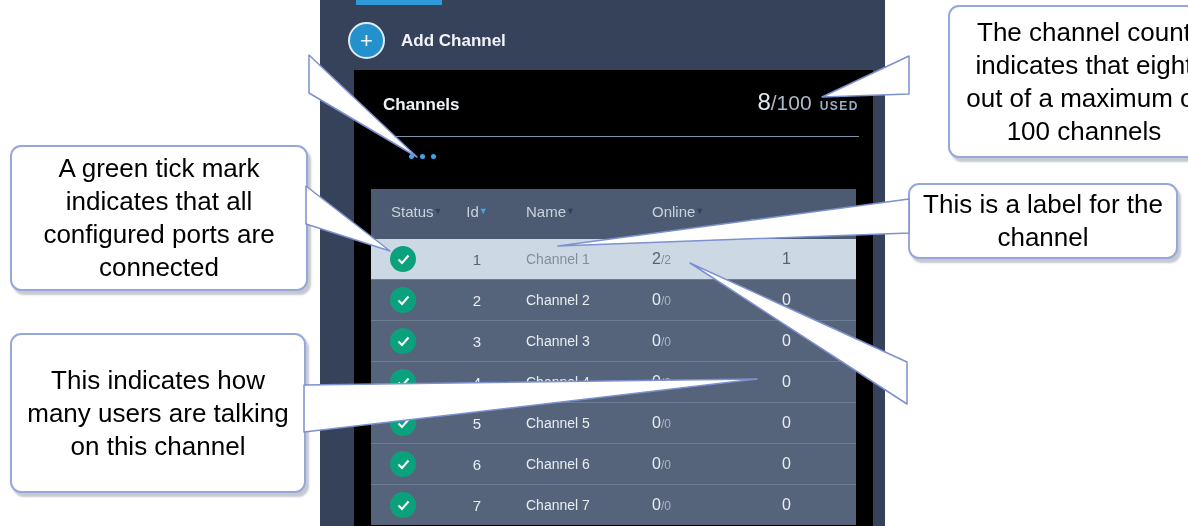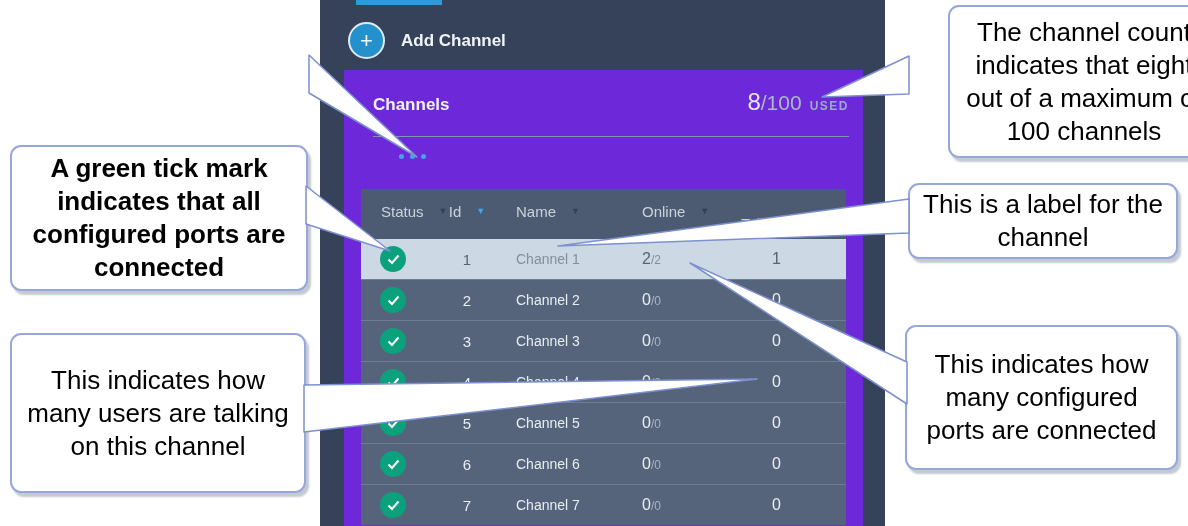--- a/index.html
+++ b/index.html
@@ -8,36 +8,36 @@
 
   
   .app{position:absolute;left:320px;top:0;width:565px;height:526px;background:#36425a;}
   .tab-indicator{position:absolute;left:36px;top:0;width:86px;height:5px;background:#2f9cd9;}
   .add-row{position:absolute;left:28px;top:22px;display:flex;align-items:center;gap:16px;cursor:pointer;}
   .plus-circle{width:33px;height:33px;border-radius:50%;background:#2491cc;border:2px solid #dfe9f1;
                display:flex;align-items:center;justify-content:center;color:#eef5fa;font-size:22px;
                font-weight:400;line-height:1;}
   .add-label{color:#f0f4f8;font-weight:bold;font-size:17px;}
 
-  .card{position:absolute;left:24px;top:70px;width:519px;height:456px;background:#6d28d9;}
+  .card{position:absolute;left:34px;top:70px;width:519px;height:456px;background:#000000;}
   .card-head{position:absolute;left:29px;right:14px;top:18px;display:flex;align-items:baseline;justify-content:space-between;}
   .card-title{color:#eef2f7;font-weight:bold;font-size:17px;}
   .usage{display:flex;align-items:baseline;}
   .usage-big{color:#e2e9f0;font-size:24px;}
   .usage-max{color:#aeb9c7;font-size:21px;}
   .usage-label{color:#9aadc2;font-size:12px;font-weight:bold;letter-spacing:1.5px;margin-left:8px;}
   .card-rule{position:absolute;left:29px;right:14px;top:66px;height:1px;background:#7e95ac;}
   .more-dots{position:absolute;left:55px;top:84px;display:flex;gap:6px;cursor:pointer;}
   .more-dots span{width:5px;height:5px;border-radius:50%;background:#41a5e8;}
 
   
   .table{position:absolute;left:17px;top:119px;width:485px;background:#4c5b71;}
   .thead{display:grid;grid-template-columns:64px 84px 130px 100px 1fr;height:44px;align-items:center;
          color:#c9d3de;font-size:15px;}
-  .th{display:flex;align-items:center;gap:15px;cursor:pointer;}
+  .th{display:flex;align-items:center;gap:0;cursor:pointer;}
   .th-status{padding-left:20px;} .th-id{justify-content:center;}
   .th-name{padding-left:7px;} .th-online{padding-left:3px;} .th-talkers{padding-left:2px;margin-top:24px;}
   .arrow{font-size:9px;color:#31405a;line-height:1;}
   .arrow.sorted{color:#41a5e8;}
   .thead-gap{height:6px;background:#4c5b71;}
   .row{display:grid;grid-template-columns:64px 84px 130px 100px 1fr;height:40px;align-items:center;
        background:#55647b;color:#e8edf2;font-size:15px;cursor:pointer;}
   .row + .row{border-top:1px solid #6d7d92;}
   .row.selected{background:#ccd9e5;color:#57656f;}
   .cell-status{display:flex;justify-content:center;}
@@ -217,25 +217,24 @@
       <div class="cell-online">
         <span class="online-big">0</span><span class="online-small">/0</span>
       </div>
       <div class="cell-talkers">0</div>
     </div>
           </div>
       </div>
     </div>
   </div>
 
-  <div class="callout" style="left:10px;top:145px;width:298px;height:146px;font-weight:bold;">A green tick mark indicates that all configured ports are connected</div>
+  <div class="callout" style="left:10px;top:145px;width:298px;height:146px;">A green tick mark indicates that all configured ports are connected</div>
   <div class="callout" style="left:10px;top:333px;width:296px;height:160px;">This indicates how many users are talking on this channel</div>
   <div class="callout" style="left:948px;top:5px;width:272px;height:153px;">The channel count indicates that eight out of a maximum of 100 channels</div>
   <div class="callout" style="left:908px;top:183px;width:270px;height:76px;">This is a label for the channel</div>
-  <div class="callout" style="left:905px;top:325px;width:273px;height:145px;">This indicates how many configured ports are connected</div>
 
   <svg class="pointer-layer" viewBox="0 0 1188 526">
     <g fill="#ffffff" stroke="#7d90cf" stroke-width="1.5" stroke-linejoin="round">
       <polygon points="309,55 417,157 309,93"></polygon>
       <polygon points="306,186 390,251 306,224"></polygon>
       <polygon points="304,385 757,379 304,432"></polygon>
       <polygon points="909,56 822,97 909,94"></polygon>
       <polygon points="909,199 558,246 909,233"></polygon>
       <polygon points="907,362 690,263 907,404"></polygon>
     </g>

